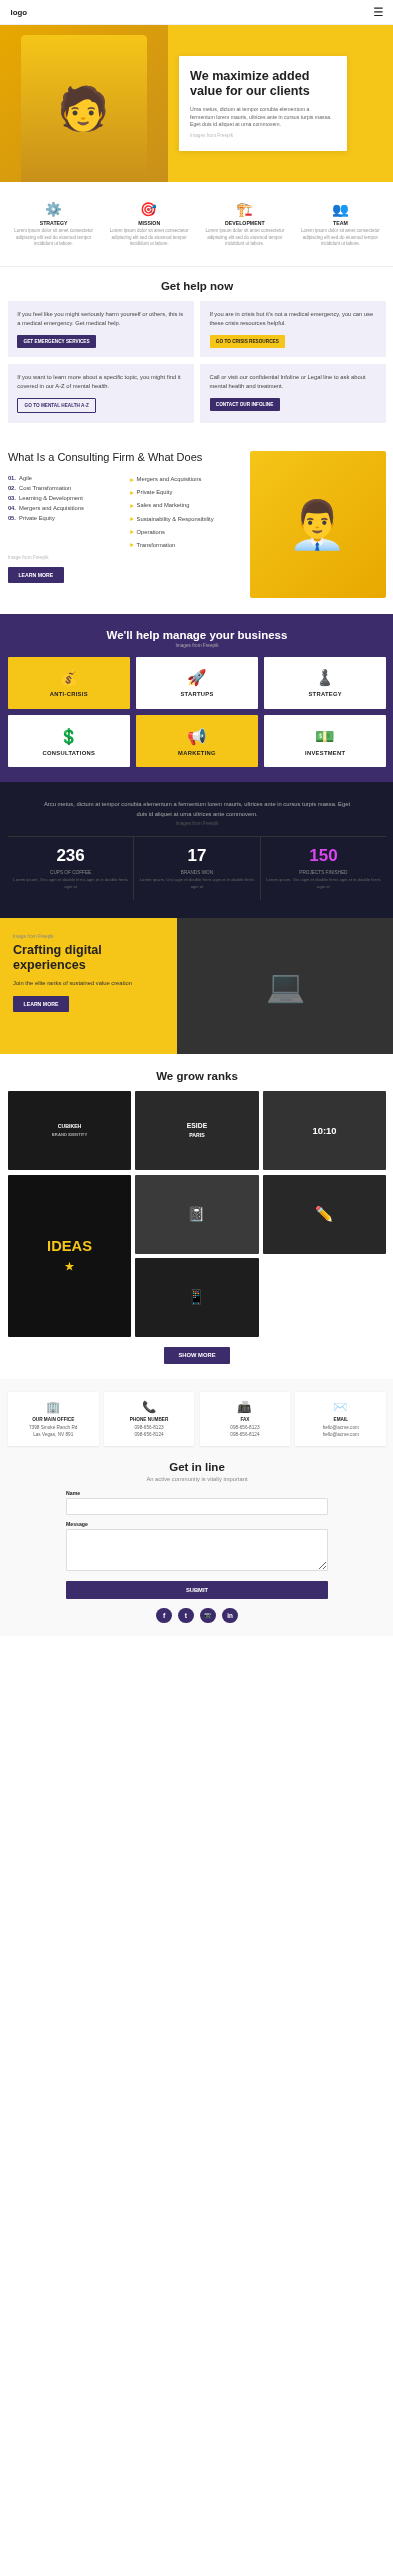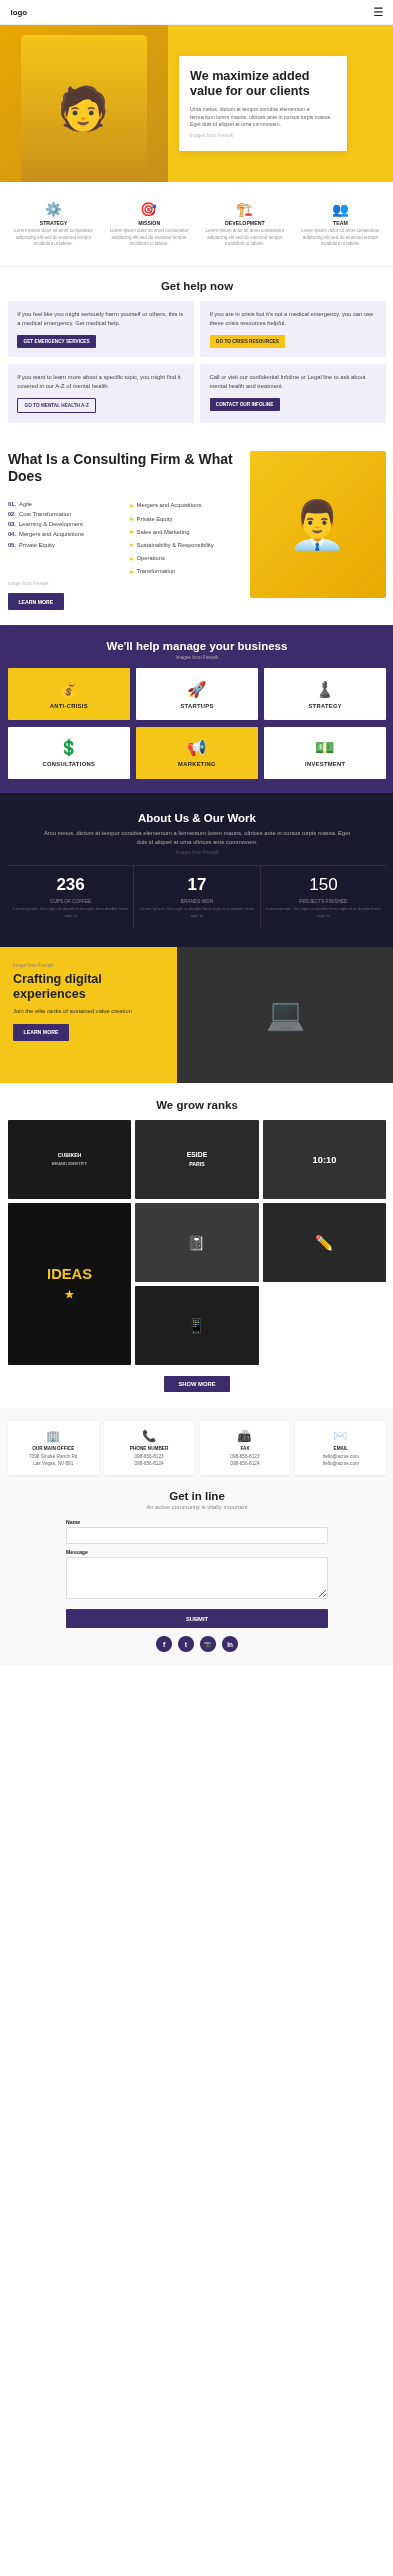--- a/index.html
+++ b/index.html
@@ -66,21 +66,21 @@
     </div>
     <div style="background:#f0eef8;padding:9.4px;border-radius:1px;">
       <p style="font-size:5.8px;color:#444;line-height:1.5;margin-bottom:7.3px;">Call or visit our confidential Infoline or Legal line to ask about mental health and treatment.</p>
       <button style="padding:4.2px 6.3px;background:#3d2c6b;color:#fff;font-size:4.7px;font-weight:700;border:none;cursor:pointer;border-radius:1px;text-transform:uppercase;">CONTACT OUR INFOLINE</button>
     </div>
   </div>
 </section>
 
 <section style="display:flex;padding:15.7px 7.9px;align-items:flex-start;gap:7.9px;">
   <div style="flex:1;">
-    <h2 style="font-size:14px;font-weight:700;color:#222;line-height:1.2;margin-bottom:14px;">What Is a Consulting Firm &amp; What Does</h2>
+    <h2 style="font-size:11px;font-weight:400;color:#222;line-height:1.2;margin-bottom:8px;">What Is a Consulting Firm &amp; What Does</h2>
     <div style="display:flex;gap:10.5px;">
       <ul style="list-style:none;flex:1;">
         <li style="font-size:5.8px;color:#444;padding:2.1px 0;display:flex;gap:3.1px;">
             <span style="color:#3d2c6b;font-weight:700;font-size:5.8px;">01.</span>
             <span>Agile</span>
           </li>
         <li style="font-size:5.8px;color:#444;padding:2.1px 0;display:flex;gap:3.1px;">
             <span style="color:#3d2c6b;font-weight:700;font-size:5.8px;">02.</span>
             <span>Cost Transformation</span>
           </li>
@@ -159,34 +159,33 @@
       <div style="font-size:5.8px;font-weight:700;color:#222;text-transform:uppercase;letter-spacing:0.3px;">MARKETING</div>
     </div>
     <div style="background:#fff;padding:11.5px 7.9px;border-radius:1px;text-align:center;">
       <div style="font-size:15.7px;margin-bottom:4.2px;">💵</div>
       <div style="font-size:5.8px;font-weight:700;color:#222;text-transform:uppercase;letter-spacing:0.3px;">INVESTMENT</div>
     </div>
   </div>
 </section>
 
 <section style="background:#1a1a2e;padding:18.4px 7.9px;text-align:center;">
-  <h2 style="color:#fff;font-size:11.5px;font-weight:800;margin-bottom:5.2px;">About Us &amp; Our Work</h2>
   <p style="color:#aaa;font-size:5.8px;line-height:1.6;max-width:315px;margin:0 auto 2.6px;">Arcu metus, dictum at tempor conubia elementum a fermentum lorem mauris, ultrices ante in cursus turpis massa. Eget duis id aliquet at urna ultrices ante commovem.</p>
   <div style="font-size:4.7px;color:#555;margin-bottom:9.4px;">Images from Freepik</div>
   <div style="display:flex;justify-content:center;border-top:0.5px solid #333;margin-top:5.2px;">
     <div style="flex:1;padding:9.4px 4.2px;border-right:0.5px solid #333;">
       <div style="font-size:17px;font-weight:800;color:#fff;">236</div>
       <div style="font-size:4.7px;color:#888;line-height:1.5;margin-top:2.6px;">CUPS OF COFFEE<br><span style="color:#666;font-size:4.2px;">Lorem ipsum, Orci agin et double ferris agin et in double ferris agin et</span></div>
     </div>
     <div style="flex:1;padding:9.4px 4.2px;border-right:0.5px solid #333;">
       <div style="font-size:17px;font-weight:800;color:#fff;">17</div>
       <div style="font-size:4.7px;color:#888;line-height:1.5;margin-top:2.6px;">BRANDS WON<br><span style="color:#666;font-size:4.2px;">Lorem ipsum, Orci agin et double ferris agin et in double ferris agin et</span></div>
     </div>
     <div style="flex:1;padding:9.4px 4.2px;">
-      <div style="font-size:17px;font-weight:400;color:#ffffff;">150</div>
+      <div style="font-size:17px;font-weight:700;color:#d946ef;">150</div>
       <div style="font-size:4.7px;color:#888;line-height:1.5;margin-top:2.6px;">PROJECTS FINISHED<br><span style="color:#666;font-size:4.2px;">Lorem ipsum, Orci agin et double ferris agin et in double ferris agin et</span></div>
     </div>
   </div>
 </section>
 
 <section style="position:relative;min-height:136px;display:flex;overflow:hidden;">
   <div style="position:absolute;top:0;left:0;width:45%;height:100%;background:#f5c518;z-index:0;"></div>
   <div style="position:absolute;top:0;right:0;width:55%;height:100%;background:#333;z-index:0;"></div>
   <div style="position:relative;z-index:1;padding:15.7px 13px;max-width:189px;">
     <div style="font-size:4.7px;color:#888;margin-bottom:4.2px;">Image from Freepik</div>

